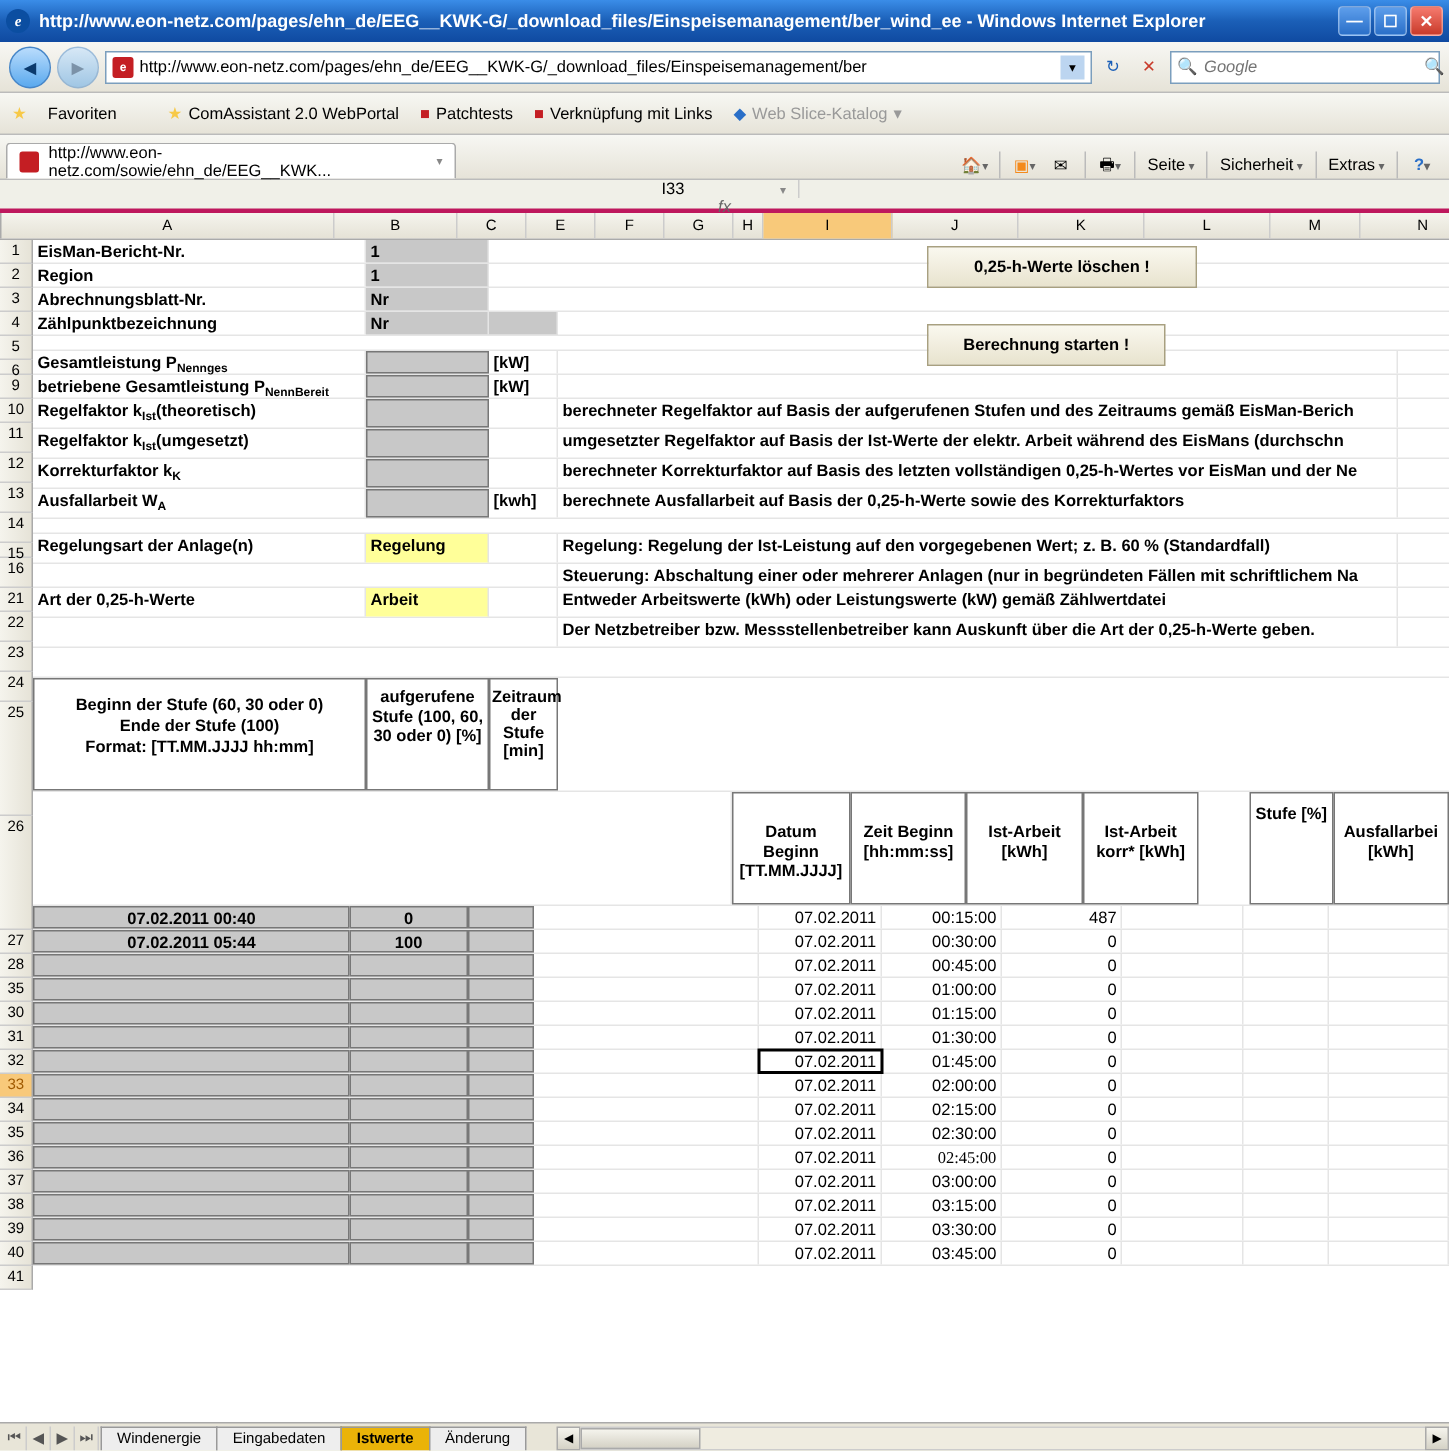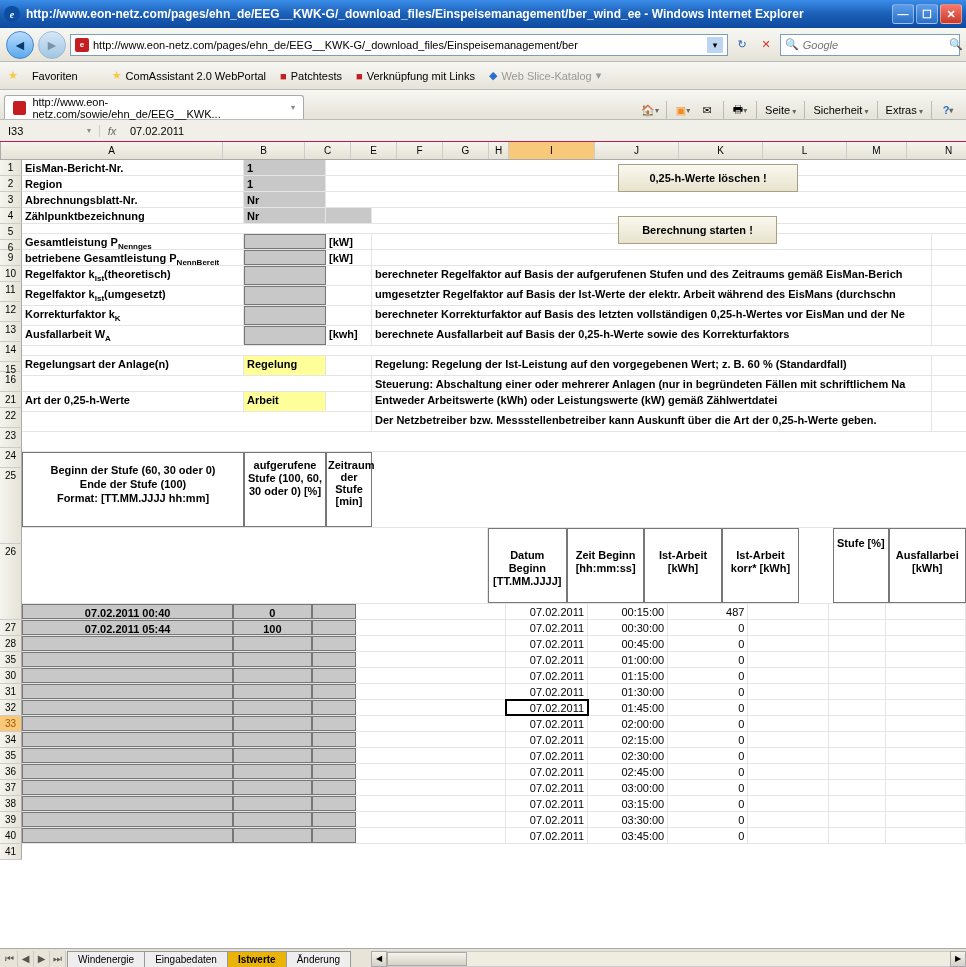--- a/index.html
+++ b/index.html
@@ -38,21 +38,21 @@
 
 .tabrow{background:linear-gradient(#f7f7f3,#e6e3d8);height:30px;display:flex;align-items:flex-end;padding:0 4px;justify-content:space-between;border-bottom:1px solid #bbb;}
 .tab{background:white;border:1px solid #aaa;border-bottom:none;border-radius:3px 3px 0 0;height:24px;display:flex;align-items:center;padding:0 8px;gap:6px;max-width:300px;font-size:11px;}
 .tab .favicon{width:14px;height:14px;background:#c41e23;border-radius:2px;}
 .cmdbar{display:flex;align-items:center;gap:8px;font-size:11px;padding:0 6px;}
 .cmdbar .ic{width:16px;height:16px;display:inline-flex;align-items:center;justify-content:center;cursor:pointer;}
 .cmdbar .sep{width:1px;height:18px;background:#bbb;}
 .cmdbar .drop::after{content:" ▾";font-size:8px;color:#666;}
 
 
-.fmlbar{background:#f0f0e8;height:22px;display:flex;align-items:center;border-bottom:1px solid #be185d;font-size:11px;}
+.fmlbar{background:#f0f0e8;height:22px;display:flex;align-items:center;border-bottom:3px solid #be185d;font-size:11px;flex-direction:column;}
 .namebox{width:100px;border-right:1px solid #ccc;padding:0 8px;display:flex;justify-content:space-between;align-items:center;}
 .fx{width:24px;text-align:center;font-style:italic;color:#666;}
 .fmlbar input{flex:1;border:none;background:transparent;outline:none;padding:0 6px;font-size:11px;}
 
 
 .sheet{position:relative;background:white;height:826px;overflow:hidden;}
 .colhdrs{display:flex;height:18px;background:linear-gradient(#f5f4ed,#e5e2d6);border-bottom:1px solid #aaa;font-size:10px;}
 .rhcorner{width:22px;border-right:1px solid #aaa;background:linear-gradient(#f5f4ed,#e5e2d6);}
 .ch{border-right:1px solid #ccc;text-align:center;line-height:18px;cursor:pointer;}
 .ch.sel{background:#f8c97a;}
@@ -452,21 +452,21 @@
           <div class="cell " style="width: 84px;"></div>
           <div class="cell " style="width: 60px;"></div>
           <div class="cell " style="width: 84px;"></div>
         </div>
         <div class="crow ">
           <div class="cell bold grey center bthick" style="width: 222px;"></div>
           <div class="cell bold grey center bthick" style="width: 82px;"></div>
           <div class="cell grey bthick" style="width: 46px;"></div>
           <div class="cell " style="width: 158px;"></div>
           <div class="cell right" style="width: 86px;">07.02.2011</div>
-          <div class="cell right" style="width: 84px;">02:45:00</div>
+          <div class="cell right" style="width: 84px; font-family: Liberation Serif, serif;">02:45:00</div>
           <div class="cell right" style="width: 84px;">0</div>
           <div class="cell " style="width: 84px;"></div>
           <div class="cell " style="width: 60px;"></div>
           <div class="cell " style="width: 84px;"></div>
         </div>
         <div class="crow ">
           <div class="cell bold grey center bthick" style="width: 222px;"></div>
           <div class="cell bold grey center bthick" style="width: 82px;"></div>
           <div class="cell grey bthick" style="width: 46px;"></div>
           <div class="cell " style="width: 158px;"></div>

